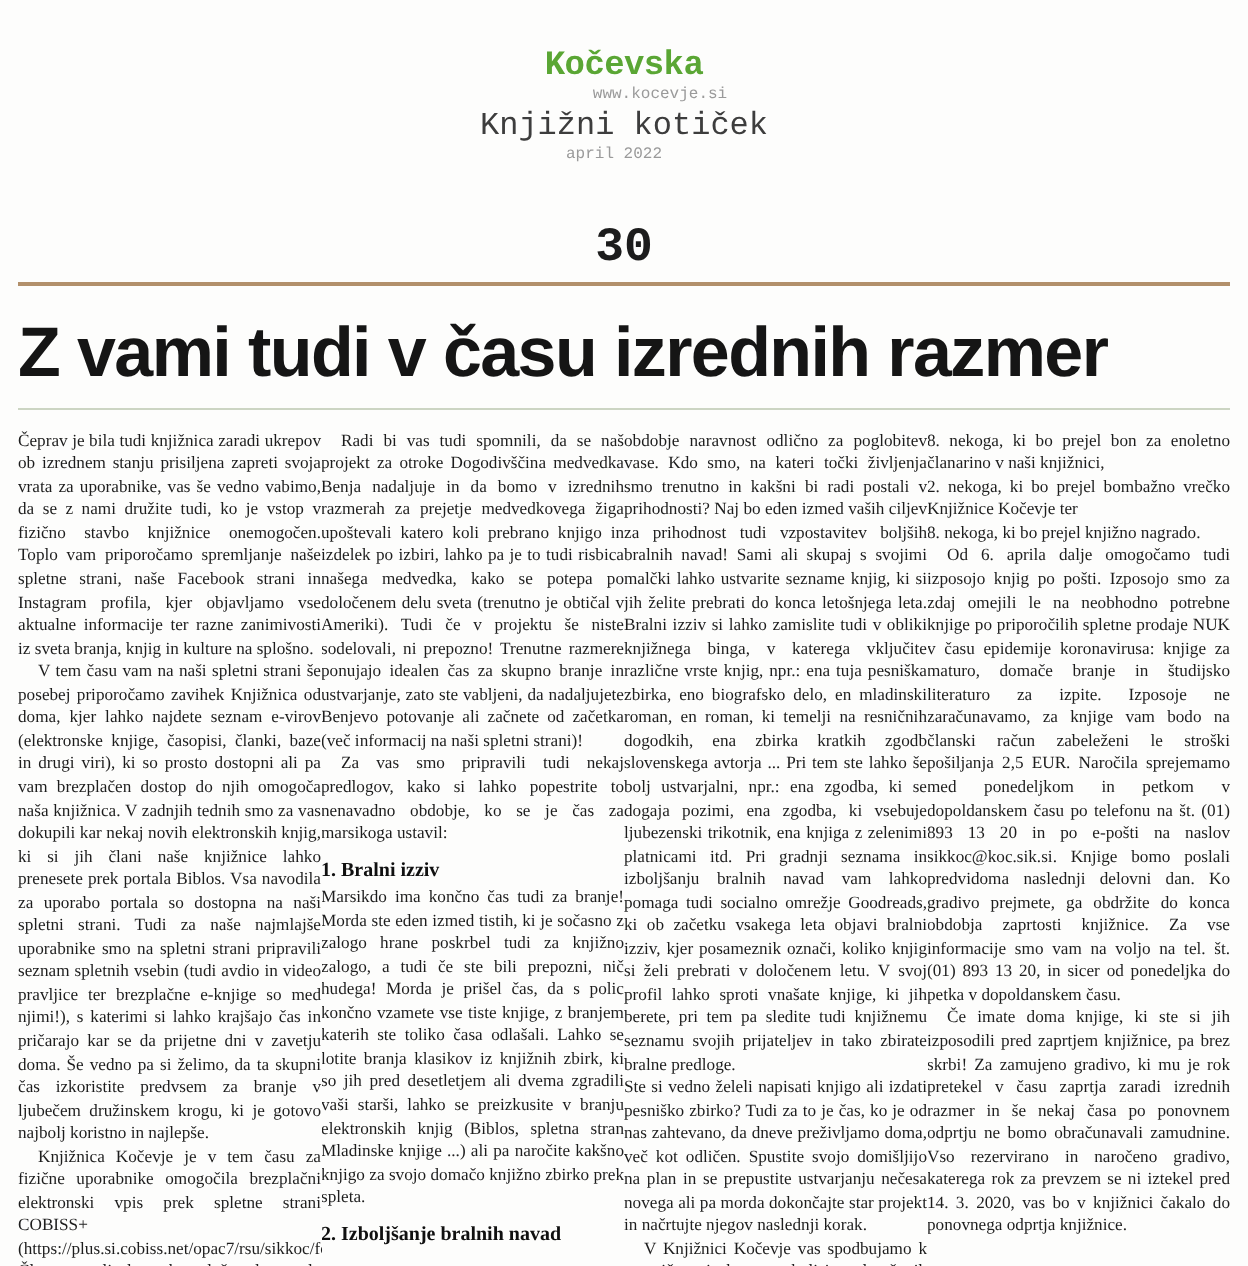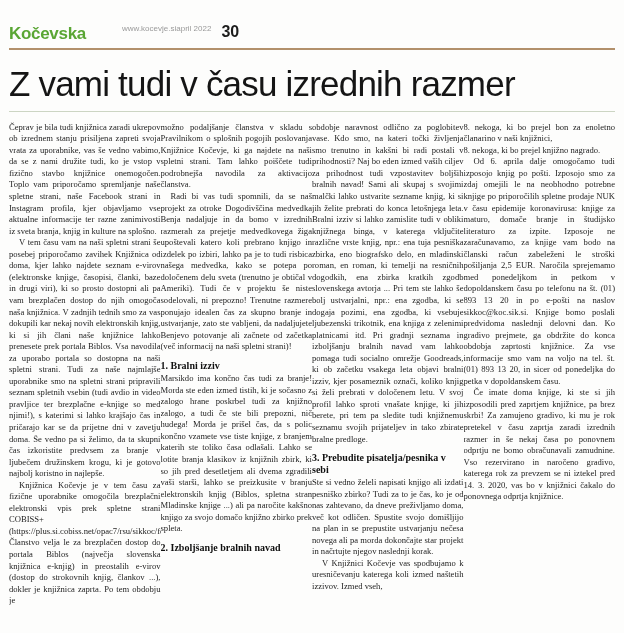--- a/index.html
+++ b/index.html
@@ -3,32 +3,33 @@
 <meta charset="utf-8">
 <style>
   html,body{margin:0;padding:0;background:#e8e8e8;}
   .page{
     width:624px;height:633px;background:#fdfdfc;margin:0 auto;
     box-sizing:border-box;padding:0 9px;overflow:hidden;
     font-family:"Liberation Serif",serif;color:#1d1d1d;
   }
   
   .masthead{
-    display:flex;align-items:flex-start;padding-top:24px;
-    font-family:Liberation Sans, sans-serif;
+    display:flex;align-items:center;padding-top:24px;
+    font-family:Liberation Mono, monospace;
+    flex-direction:column;
   }
   .brand{font-size:17px;font-weight:bold;letter-spacing:-0.3px;}
   .website{font-size:8px;color:#9a9a9a;margin-left:36px;padding-bottom:2px;}
   .section{flex:1;text-align:center;font-size:16px;color:#3d3d3d;padding-bottom:1px;}
   .date{font-size:8px;color:#9a9a9a;margin-right:10px;padding-bottom:3px;}
-  .pagenum{font-size:16px;font-weight:bold;color:#1c1c1c;line-height:1;}
+  .pagenum{font-size:24px;font-weight:bold;color:#1c1c1c;line-height:1;margin-top:28px;}
   .masthead-rule{height:2px;border:0;margin:4px 0 0 0;}
   
   .headline{
-    font-family:"Liberation Sans",sans-serif;font-weight:normal;
+    font-family:"Liberation Sans",sans-serif;font-weight:bold;
     font-size:35px;letter-spacing:-0.8px;color:#151515;
     margin:16px 0 8px 0;line-height:1.05;white-space:nowrap;
   }
   .headline-rule{height:1px;border:0;background:#ccd5c3;margin:0 0 10px 0;}
   
   .columns{display:flex;gap:0;height:502px;overflow:hidden;}
   .col{flex:1;min-width:0;text-align:justify;overflow:hidden;}
   .col p.body{font-size:8.6px;line-height:11.55px;margin:0;}
   .col p.ind{text-indent:10px;}
   .col h3.sub{
@@ -37,48 +38,49 @@
   }
 </style>
 </head>
 <body>
 
 <div class="page">
 
   <div class="masthead">
     <span class="brand" style="color: rgb(90, 166, 52);">Kočevska</span>
     <span class="website">www.kocevje.si</span>
+    <span class="section">Knjižni kotiček</span>
     <span class="date">april 2022</span>
     <span class="pagenum">30</span>
   </div>
   <hr class="masthead-rule" style="background: rgb(178, 144, 107);">
 
   <h1 class="headline">Z vami tudi v času izrednih razmer</h1>
   <hr class="headline-rule">
 
   <div class="columns">
     <div class="col">
         <p class="body">Čeprav je bila tudi knjižnica zaradi ukrepov ob izrednem stanju prisiljena zapreti svoja vrata za uporabnike, vas še vedno vabimo, da se z nami družite tudi, ko je vstop v fizično stavbo knjižnice onemogočen. Toplo vam priporočamo spremljanje naše spletne strani, naše Facebook strani in Instagram profila, kjer objavljamo vse aktualne informacije ter razne zanimivosti iz sveta branja, knjig in kulture na splošno.</p>
         <p class="body ind">V tem času vam na naši spletni strani še posebej priporočamo zavihek Knjižnica od doma, kjer lahko najdete seznam e-virov (elektronske knjige, časopisi, članki, baze in drugi viri), ki so prosto dostopni ali pa vam brezplačen dostop do njih omogoča naša knjižnica. V zadnjih tednih smo za vas dokupili kar nekaj novih elektronskih knjig, ki si jih člani naše knjižnice lahko prenesete prek portala Biblos. Vsa navodila za uporabo portala so dostopna na naši spletni strani. Tudi za naše najmlajše uporabnike smo na spletni strani pripravili seznam spletnih vsebin (tudi avdio in video pravljice ter brezplačne e-knjige so med njimi!), s katerimi si lahko krajšajo čas in pričarajo kar se da prijetne dni v zavetju doma. Še vedno pa si želimo, da ta skupni čas izkoristite predvsem za branje v ljubečem družinskem krogu, ki je gotovo najbolj koristno in najlepše.</p>
         <p class="body ind">Knjižnica Kočevje je v tem času za fizične uporabnike omogočila brezplačni elektronski vpis prek spletne strani COBISS+ (https://plus.si.cobiss.net/opac7/rsu/sikkoc/form). Članstvo velja le za brezplačen dostop do portala Biblos (največja slovenska knjižnica e-knjig) in preostalih e-virov (dostop do strokovnih knjig, člankov ...), dokler je knjižnica zaprta. Po tem obdobju je</p>
       </div>
     <div class="col">
-        <p class="body">možno podaljšanje članstva v skladu s Pravilnikom o splošnih pogojih poslovanja Knjižnice Kočevje, ki ga najdete na naši spletni strani. Tam lahko poiščete tudi podrobnejša navodila za aktivacijo članstva.</p>
         <p class="body ind">Radi bi vas tudi spomnili, da se naš projekt za otroke Dogodivščina medvedka Benja nadaljuje in da bomo v izrednih razmerah za prejetje medvedkovega žiga upoštevali katero koli prebrano knjigo in izdelek po izbiri, lahko pa je to tudi risbica našega medvedka, kako se potepa po določenem delu sveta (trenutno je obtičal v Ameriki). Tudi če v projektu še niste sodelovali, ni prepozno! Trenutne razmere ponujajo idealen čas za skupno branje in ustvarjanje, zato ste vabljeni, da nadaljujete Benjevo potovanje ali začnete od začetka (več informacij na naši spletni strani)!</p>
+        <p class="body ind">Za vas smo pripravili tudi nekaj predlogov, kako si lahko popestrite to nenavadno obdobje, ko se je čas za marsikoga ustavil:</p>
         <h3 class="sub">1. Bralni izziv</h3>
         <p class="body">Marsikdo ima končno čas tudi za branje! Morda ste eden izmed tistih, ki je sočasno z zalogo hrane poskrbel tudi za knjižno zalogo, a tudi če ste bili prepozni, nič hudega! Morda je prišel čas, da s polic končno vzamete vse tiste knjige, z branjem katerih ste toliko časa odlašali. Lahko se lotite branja klasikov iz knjižnih zbirk, ki so jih pred desetletjem ali dvema zgradili vaši starši, lahko se preizkusite v branju elektronskih knjig (Biblos, spletna stran Mladinske knjige ...) ali pa naročite kakšno knjigo za svojo domačo knjižno zbirko prek spleta.</p>
         <h3 class="sub">2. Izboljšanje bralnih navad</h3>
       </div>
     <div class="col">
         <p class="body">obdobje naravnost odlično za poglobitev vase. Kdo smo, na kateri točki življenja smo trenutno in kakšni bi radi postali v prihodnosti? Naj bo eden izmed vaših ciljev za prihodnost tudi vzpostavitev boljših bralnih navad! Sami ali skupaj s svojimi malčki lahko ustvarite sezname knjig, ki si jih želite prebrati do konca letošnjega leta. Bralni izziv si lahko zamislite tudi v obliki knjižnega binga, v katerega vključite različne vrste knjig, npr.: ena tuja pesniška zbirka, eno biografsko delo, en mladinski roman, en roman, ki temelji na resničnih dogodkih, ena zbirka kratkih zgodb slovenskega avtorja ... Pri tem ste lahko še bolj ustvarjalni, npr.: ena zgodba, ki se dogaja pozimi, ena zgodba, ki vsebuje ljubezenski trikotnik, ena knjiga z zelenimi platnicami itd. Pri gradnji seznama in izboljšanju bralnih navad vam lahko pomaga tudi socialno omrežje Goodreads, ki ob začetku vsakega leta objavi bralni izziv, kjer posameznik označi, koliko knjig si želi prebrati v določenem letu. V svoj profil lahko sproti vnašate knjige, ki jih berete, pri tem pa sledite tudi knjižnemu seznamu svojih prijateljev in tako zbirate bralne predloge.</p>
-        <h3 class="sub">3. Prebudite pisatelja/pesnika v sebi</h3>
         <p class="body">Ste si vedno želeli napisati knjigo ali izdati pesniško zbirko? Tudi za to je čas, ko je od nas zahtevano, da dneve preživljamo doma, več kot odličen. Spustite svojo domišljijo na plan in se prepustite ustvarjanju nečesa novega ali pa morda dokončajte star projekt in načrtujte njegov naslednji korak.</p>
         <p class="body ind">V Knjižnici Kočevje vas spodbujamo k uresničevanju katerega koli izmed naštetih izzivov. Izmed vseh,</p>
       </div>
     <div class="col">
         <p class="body">8. nekoga, ki bo prejel bon za enoletno članarino v naši knjižnici,</p>
+        <p class="body">2. nekoga, ki bo prejel bombažno vrečko Knjižnice Kočevje ter</p>
         <p class="body">8. nekoga, ki bo prejel knjižno nagrado.</p>
         <p class="body ind">Od 6. aprila dalje omogočamo tudi izposojo knjig po pošti. Izposojo smo za zdaj omejili le na neobhodno potrebne knjige po priporočilih spletne prodaje NUK v času epidemije koronavirusa: knjige za maturo, domače branje in študijsko literaturo za izpite. Izposoje ne zaračunavamo, za knjige vam bodo na članski račun zabeleženi le stroški pošiljanja 2,5 EUR. Naročila sprejemamo med ponedeljkom in petkom v dopoldanskem času po telefonu na št. (01) 893 13 20 in po e-pošti na naslov sikkoc@koc.sik.si. Knjige bomo poslali predvidoma naslednji delovni dan. Ko gradivo prejmete, ga obdržite do konca obdobja zaprtosti knjižnice. Za vse informacije smo vam na voljo na tel. št. (01) 893 13 20, in sicer od ponedeljka do petka v dopoldanskem času.</p>
         <p class="body ind">Če imate doma knjige, ki ste si jih izposodili pred zaprtjem knjižnice, pa brez skrbi! Za zamujeno gradivo, ki mu je rok pretekel v času zaprtja zaradi izrednih razmer in še nekaj časa po ponovnem odprtju ne bomo obračunavali zamudnine. Vso rezervirano in naročeno gradivo, katerega rok za prevzem se ni iztekel pred 14. 3. 2020, vas bo v knjižnici čakalo do ponovnega odprtja knjižnice.</p>
       </div>
   </div>
 
 </div>
 
 </body></html>

